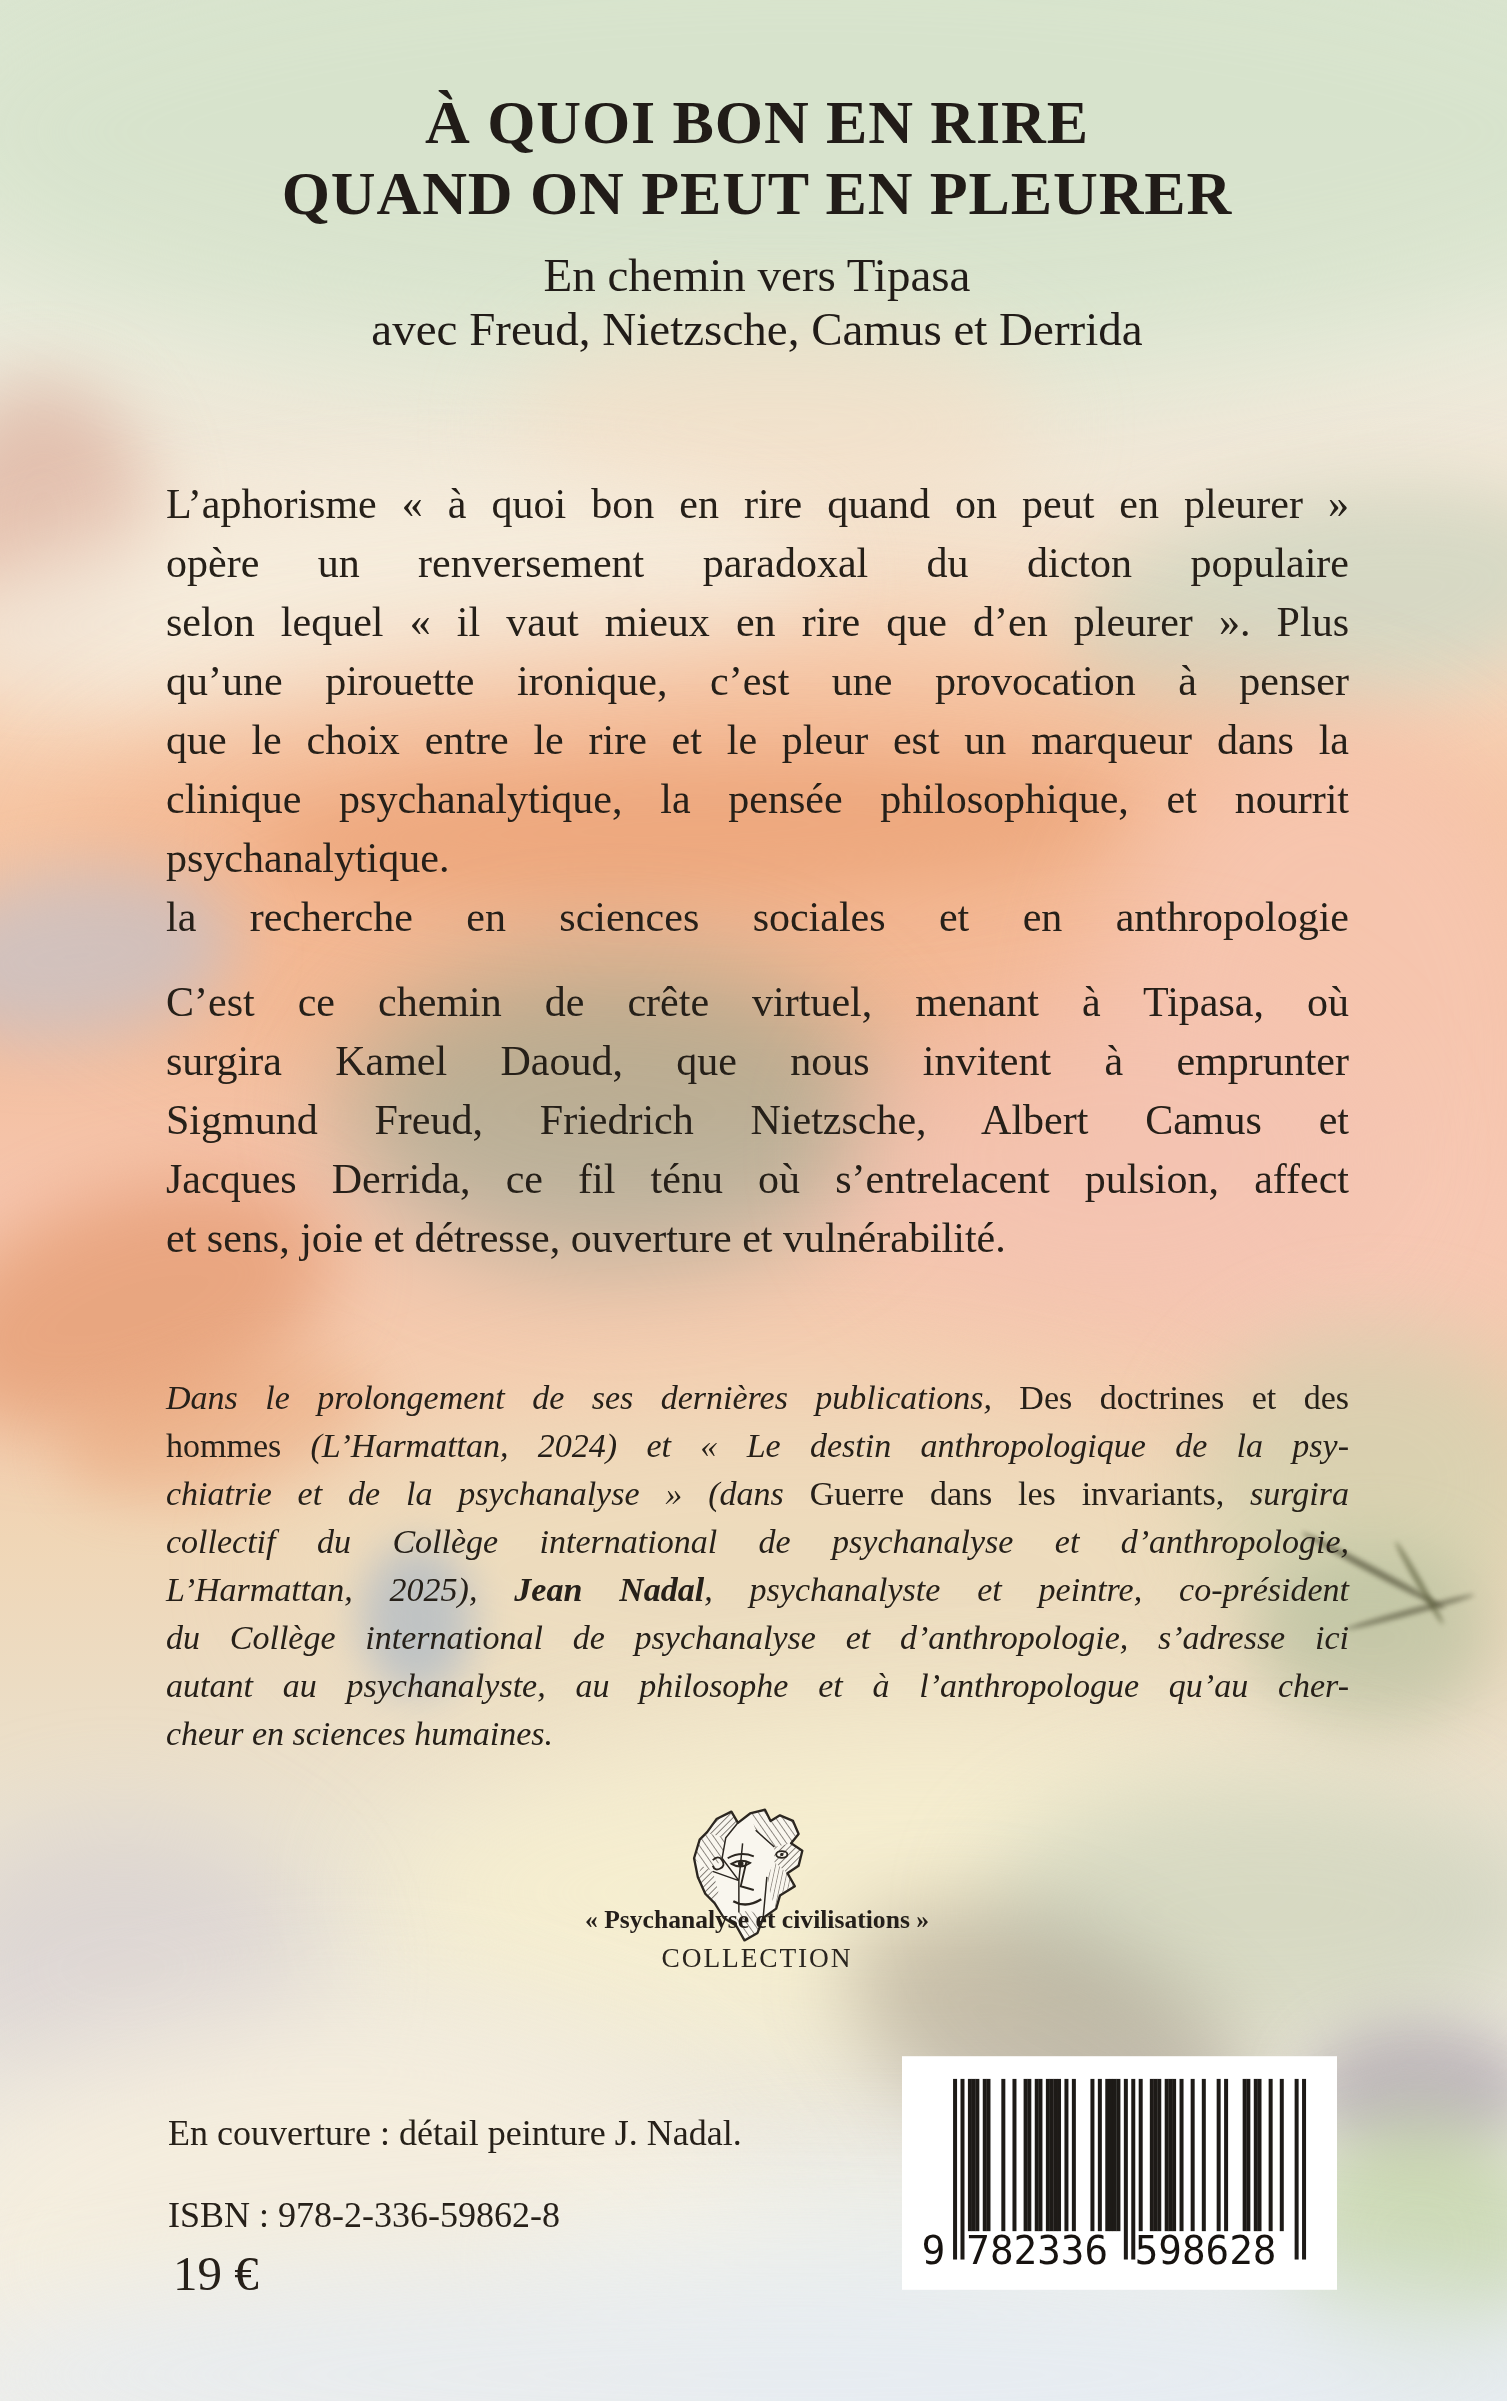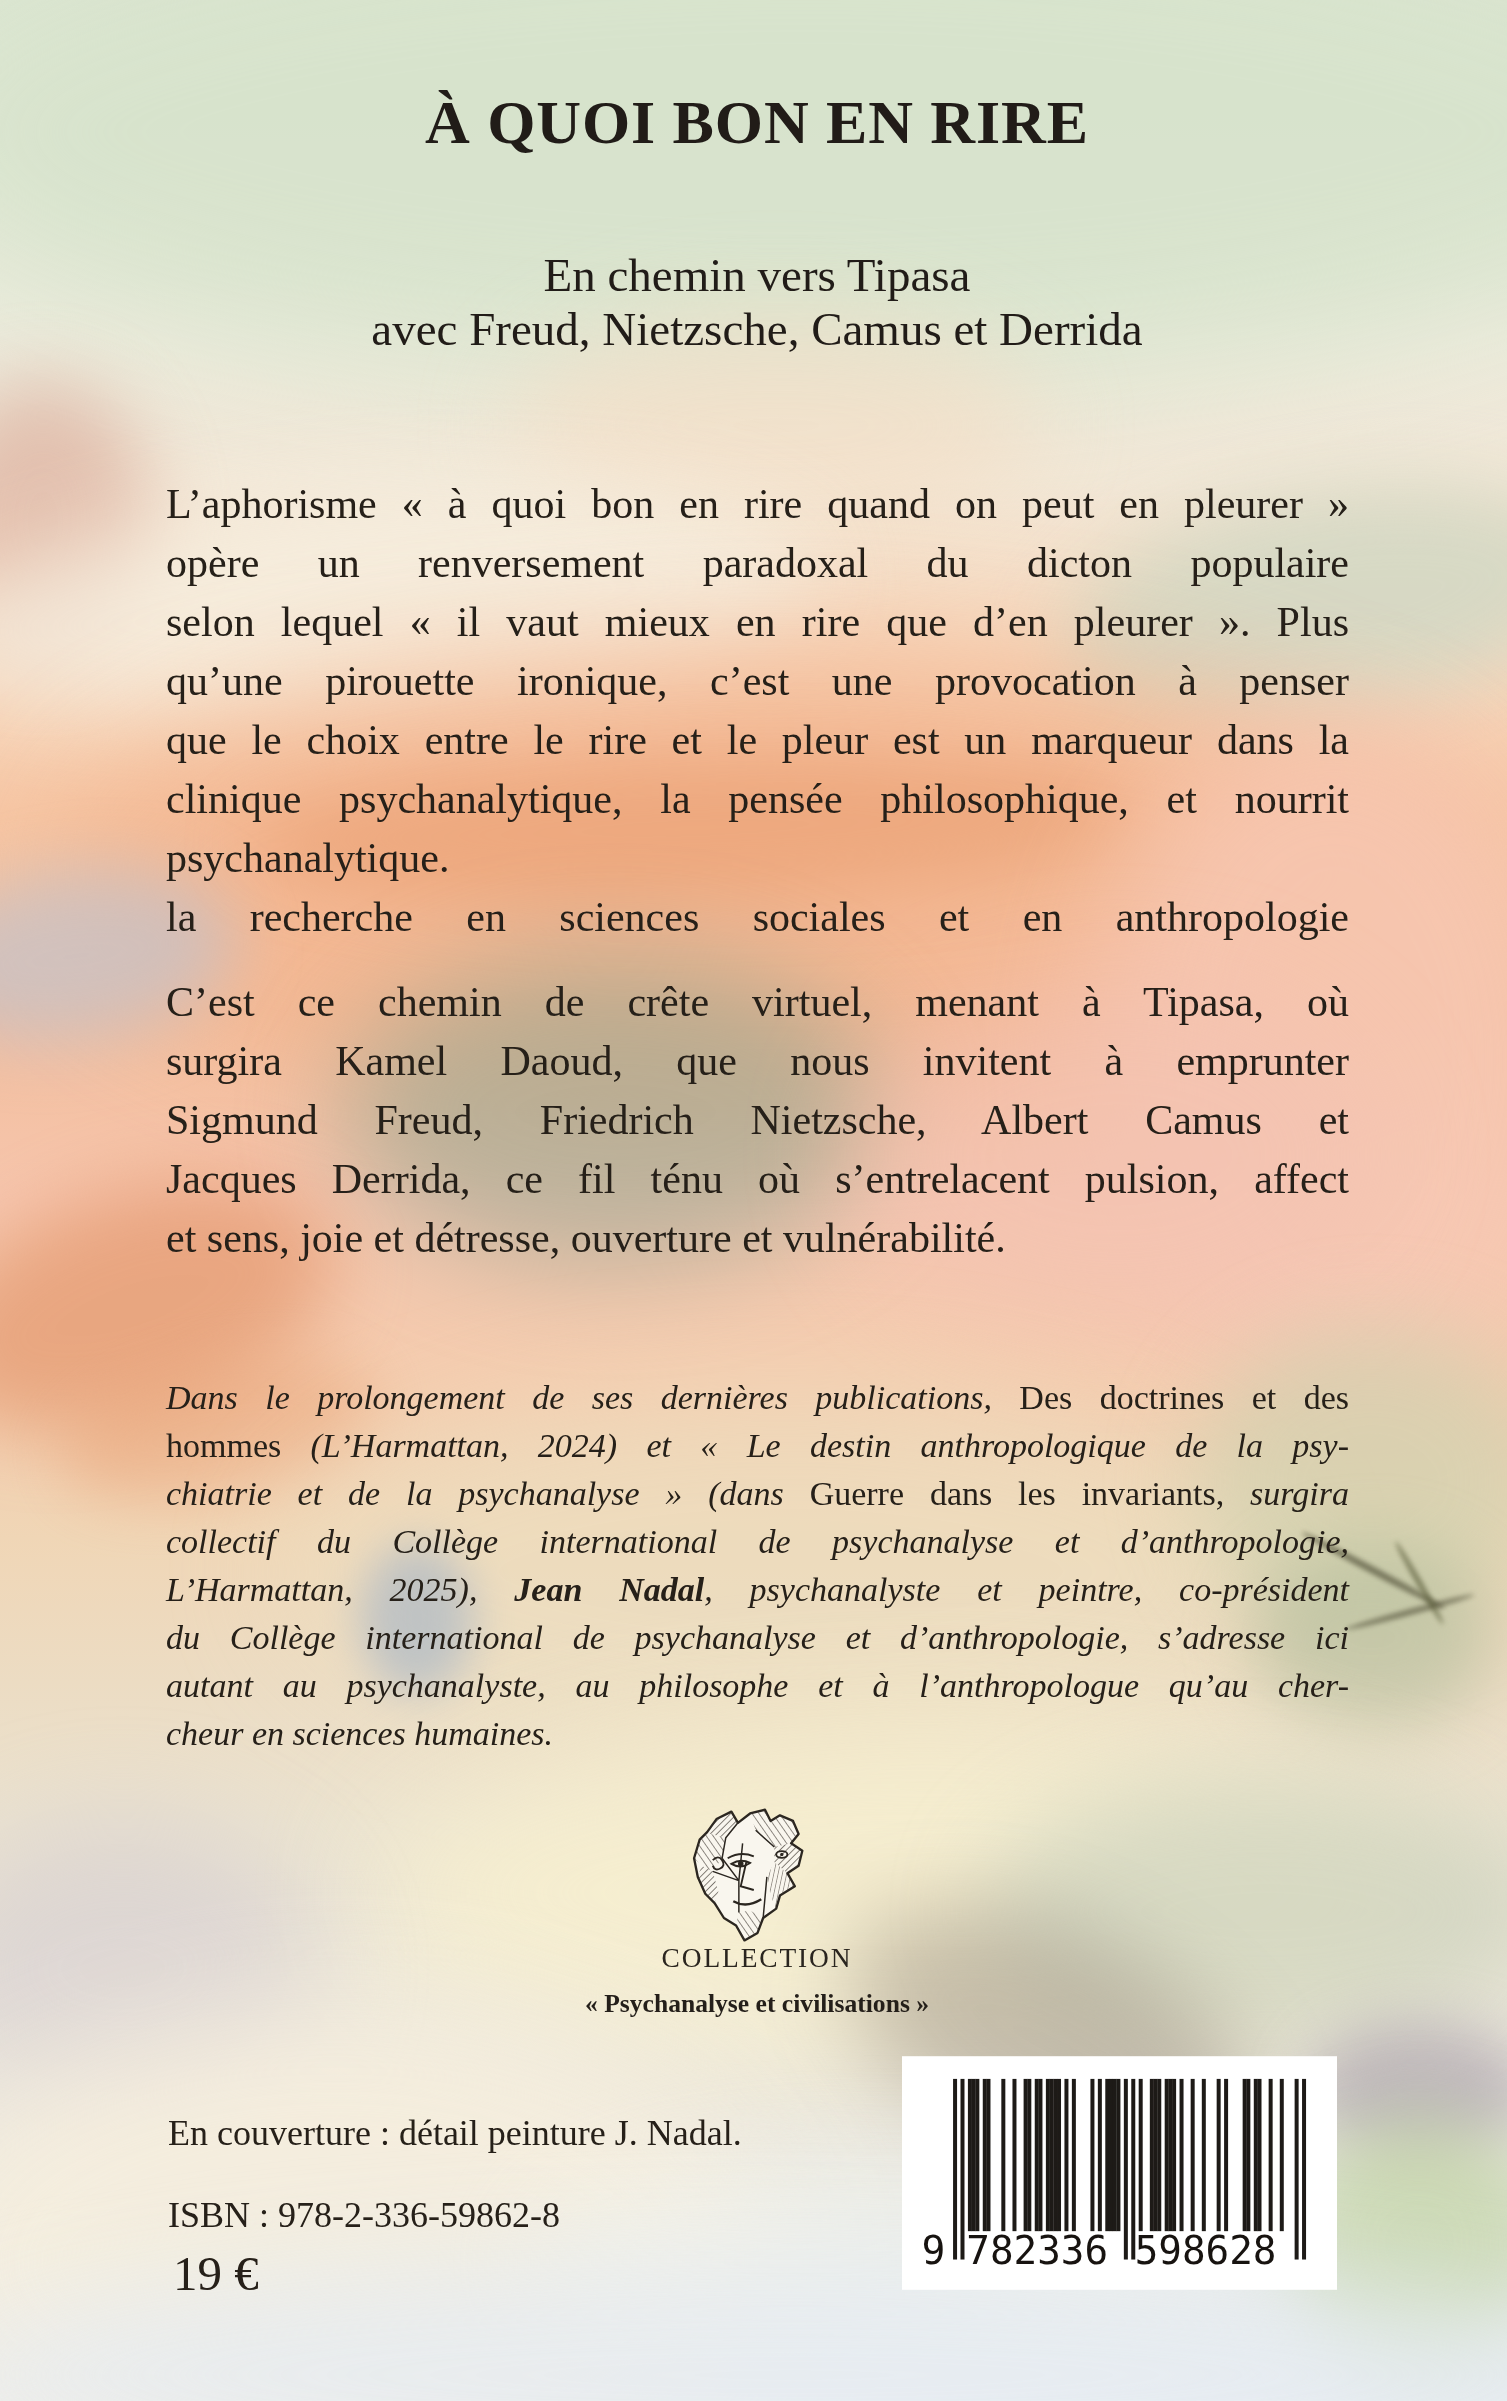--- a/index.html
+++ b/index.html
@@ -29,21 +29,21 @@
   #para2{top:973px;}
   #bio{position:absolute;left:166px;width:1183px;top:1374px;font-size:34px;line-height:48px;}
   #bio .line{text-align:justify;text-align-last:justify;height:48px;white-space:nowrap;}
   #bio .line.last{text-align-last:left;}
   .seg-i{font-style:italic;}
   .seg-r{font-style:normal;}
   .seg-b{font-style:italic;font-weight:bold;}
   .logo-wrap{position:absolute;top:1806px;left:50%;transform:translateX(-53%);}
   .collection-label{position:absolute;top:1943px;left:161px;width:1192px;text-align:center;
     font-size:27.4px;letter-spacing:1.9px;color:#2a251f;}
-  .collection-name{position:absolute;top:1989px;left:161px;width:1192px;text-align:center;
+  .collection-name{position:absolute;top:1905px;left:161px;width:1192px;text-align:center;
     font-size:25.6px;font-weight:bold;color:#241f1a;}
   .credit{position:absolute;left:168px;top:2112px;font-size:36px;}
   .isbn{position:absolute;left:168px;top:2194px;font-size:36px;}
   .price{position:absolute;left:173px;top:2245px;font-size:49px;}
   .barcode-box{position:absolute;left:902px;top:2056px;width:435px;height:234px;}
 </style>
 </head>
 <body>
 
 <div class="page">
@@ -77,20 +77,21 @@
       <div class="stroke" style="left: -57px; top: 2252px; width: 1703px; height: 246px; background: rgb(230, 236, 242); opacity: 0.8; filter: blur(52px); transform: rotate(0deg);"></div>
       <div class="stroke" style="left: 1293px; top: 1567px; width: 161px; height: 6.6px; background: rgb(76, 74, 51); opacity: 0.65; filter: blur(2.8px); transform: rotate(28deg);"></div>
       <div class="stroke" style="left: 1344px; top: 1609px; width: 132px; height: 5.7px; background: rgb(76, 74, 51); opacity: 0.6; filter: blur(2.8px); transform: rotate(-15deg);"></div>
       <div class="stroke" style="left: 1372px; top: 1580px; width: 95px; height: 5.7px; background: rgb(80, 82, 47); opacity: 0.6; filter: blur(2.8px); transform: rotate(60deg);"></div>
     </div>
 
   <div class="fg">
 
     <div class="title-block">
       <div>À QUOI BON EN RIRE</div>
+      <div>QUAND ON PEUT EN PLEURER</div>
     </div>
 
     <div class="subtitle-block">
       <div>En chemin vers Tipasa</div>
       <div>avec Freud, Nietzsche, Camus et Derrida</div>
     </div>
 
     <div class="para" id="para1">
         <div class="line">L’aphorisme « à quoi bon en rire quand on peut en pleurer »</div>
         <div class="line">opère un renversement paradoxal du dicton populaire</div>

